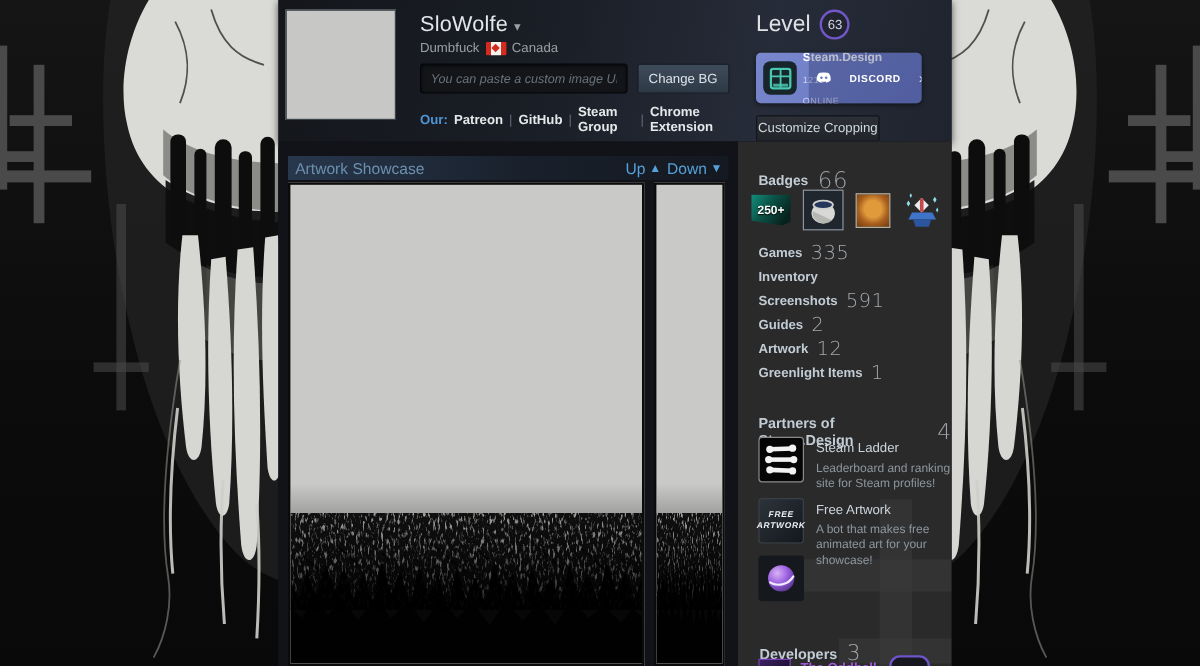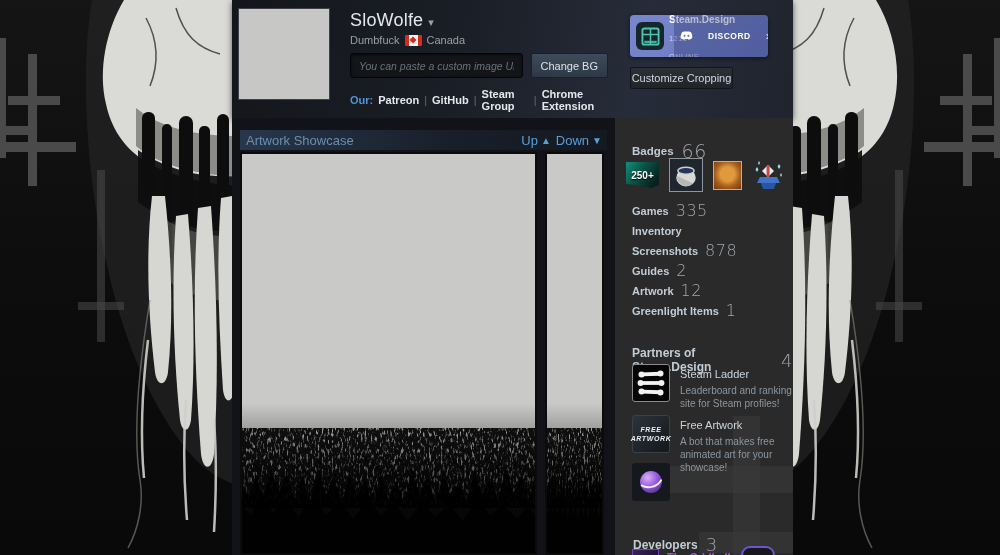--- a/index.html
+++ b/index.html
@@ -213,20 +213,24 @@
         <span class="hlink">Chrome Extension</span>
       </div>
       <div class="btns-row">
         <span class="btn hbtn">Get This Background</span>
         <span class="btn hbtn">Random BG</span>
         <span class="btn hbtn">Download ZIP</span>
       </div>
     </div>
 
     <div class="right-block">
+      <div class="level-row">
+        <span>Level</span>
+        <span class="level-circle">63</span>
+      </div>
       <div class="discord">
         <span class="sd-icon">
           <svg width="19" height="19" viewBox="0 0 20 20">
             <rect x="1.5" y="1.5" width="17" height="17" rx="2" fill="none" stroke="#49c7b2" stroke-width="2"></rect>
             <line x1="10" y1="2" x2="10" y2="18" stroke="#49c7b2" stroke-width="1.6"></line>
             <line x1="2" y1="8" x2="18" y2="8" stroke="#49c7b2" stroke-width="1.6"></line>
             <rect x="3.5" y="14.5" width="13" height="2.6" fill="#49c7b2" opacity="0.85"></rect>
           </svg>
         </span>
         <span class="d-texts">
@@ -323,21 +327,21 @@
       <div class="stat-row">
         <span class="sb-label">Games</span>
           <span class="stat-count">335</span>
       </div>
       <div class="stat-row">
         <span class="sb-label">Inventory</span>
           <span class="stat-count"></span>
       </div>
       <div class="stat-row">
         <span class="sb-label">Screenshots</span>
-          <span class="stat-count">878</span>
+          <span class="stat-count">591</span>
       </div>
       <div class="stat-row">
         <span class="sb-label">Guides</span>
           <span class="stat-count">2</span>
       </div>
       <div class="stat-row">
         <span class="sb-label">Artwork</span>
           <span class="stat-count">12</span>
       </div>
       <div class="stat-row">

